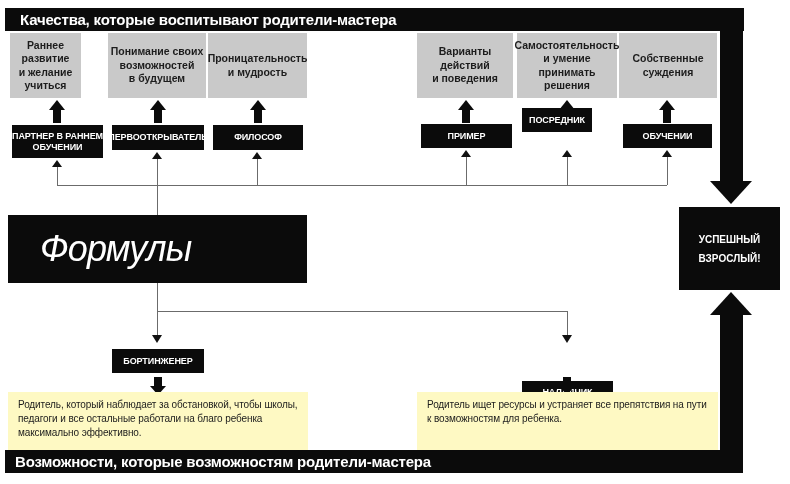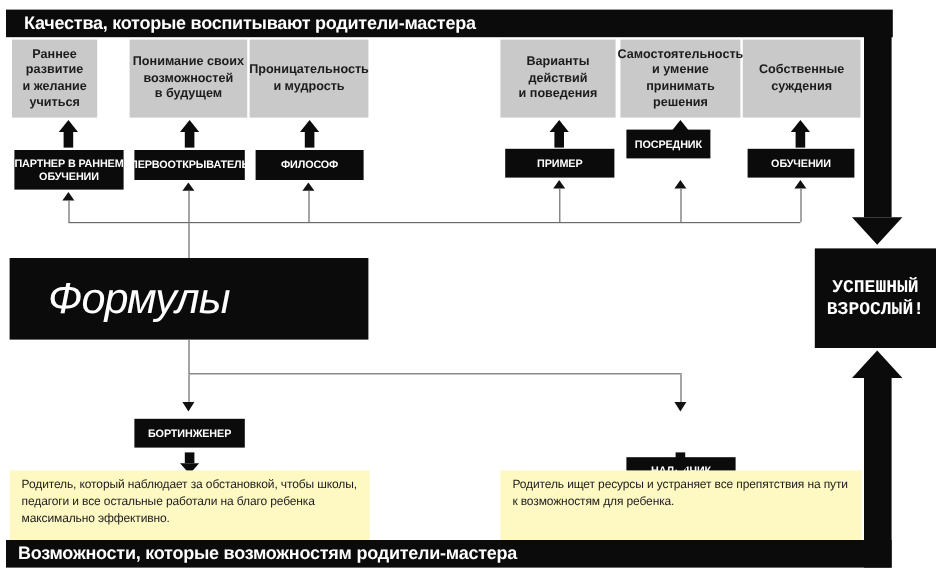--- a/index.html
+++ b/index.html
@@ -33,23 +33,23 @@
   }
   .formula {
     position:absolute; left:8px; top:215px; width:299px; height:68px;
     background:#0b0b0b; color:#fff; display:flex; align-items:center;
     padding-left:20px; box-sizing:border-box; white-space:nowrap;
   }
   .formula .b { font-weight:bold; font-size:36px; letter-spacing:-0.8px; }
   .formula .i { font-style:italic; font-weight:400; font-size:36px; margin-left:12px; letter-spacing:-0.8px; }
   .outcome {
     position:absolute; left:679px; top:207px; width:101px; height:83px;
-    background:#0b0b0b; color:#fff; font-size:15px; font-weight:bold; line-height:19px;
+    background:#0b0b0b; color:#fff; font-size:10px; font-weight:bold; line-height:19px;
     display:flex; align-items:center; justify-content:center;
-    text-align:center; white-space:pre-line;font-family:Liberation Mono, monospace;
+    text-align:center; white-space:pre-line;
   }
   .line { position:absolute; background:#6b6b6b; }
   .tri-up { position:absolute; width:0; height:0;
     border-left:5px solid transparent; border-right:5px solid transparent; border-bottom:7px solid #111; }
   .tri-down { position:absolute; width:0; height:0;
     border-left:5px solid transparent; border-right:5px solid transparent; border-top:8px solid #111; }
   .thick-up { position:absolute; width:16px; height:23px; }
   .thick-up::before { content:""; position:absolute; left:0; top:0; width:0; height:0;
     border-left:8px solid transparent; border-right:8px solid transparent; border-bottom:10px solid #0b0b0b; }
   .thick-up::after { content:""; position:absolute; left:4px; top:9px; width:8px; height:14px; background:#0b0b0b; }

